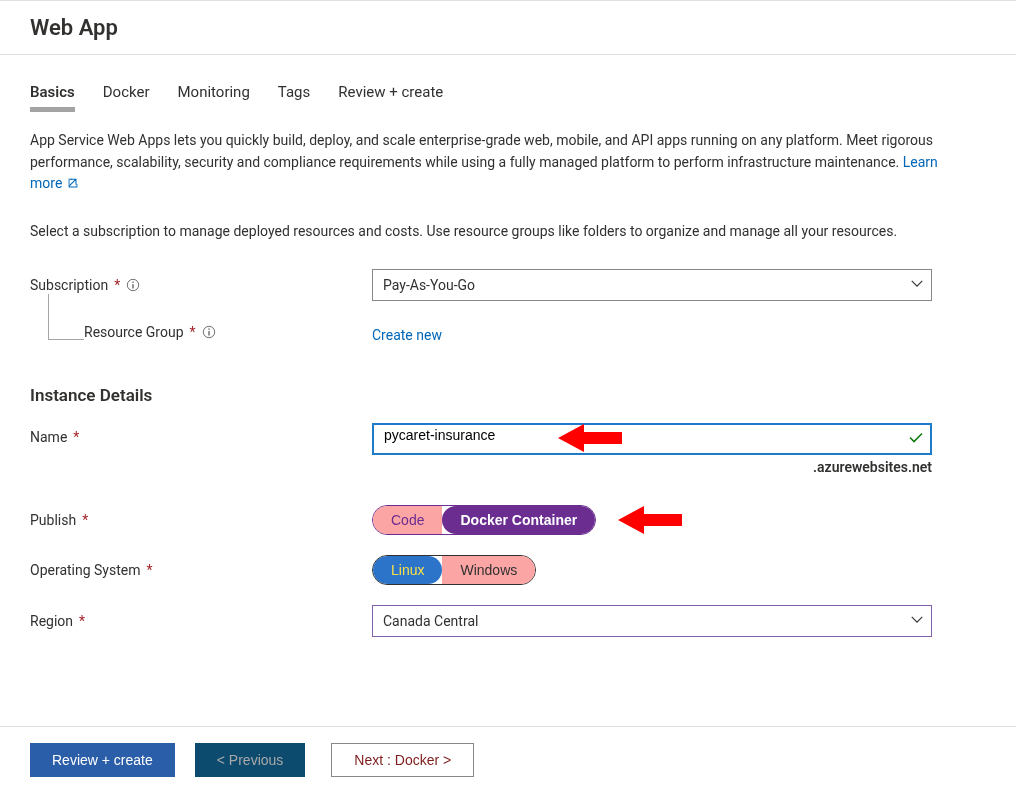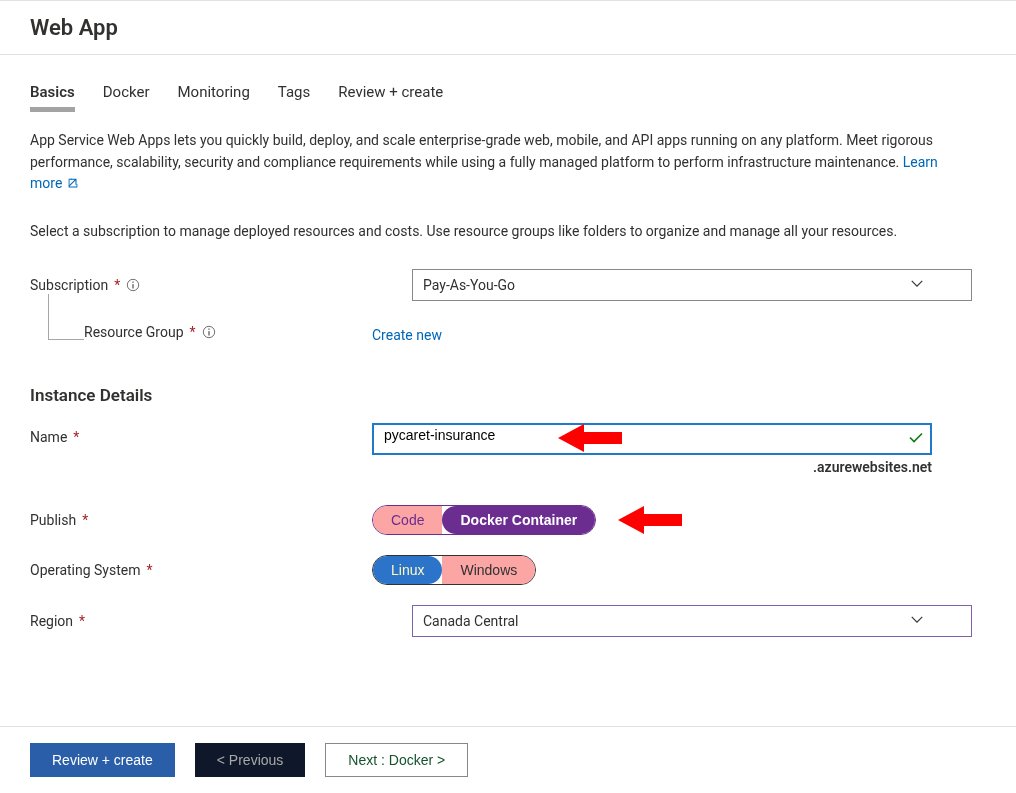--- a/index.html
+++ b/index.html
@@ -112,21 +112,20 @@
   .select-like {
     width: 100%;
     height: 32px;
     border: 1px solid #8a8886;
     background: #fff;
     padding: 0 14px 0 10px;
     font-size: 14px;
     display: flex;
     align-items: center;
     cursor: pointer;
-    margin-left: 40px;
   }
   .select-wrap .chev {
     position: absolute;
     right: 8px;
     top: 50%;
     transform: translateY(-50%);
     pointer-events: none;
   }
   .chev svg { width: 14px; height: 14px; }
   .select-like.purple-border {
@@ -178,21 +177,21 @@
     align-items: center;
     padding: 0 18px;
     font-size: 14px;
     cursor: pointer;
     background: #fca5a5;
     color: #323130;
     border: none;
   }
   .pill.selected-blue {
     background: #2b74c9;
-    color: #fef9c3;
+    color: #fde047;
     border-radius: 16px;
   }
   .pill.selected-purple {
     background: #6b2d90;
     color: #fff;
     border-radius: 16px;
     font-weight: 600;
   }
   .pill-group.purple-theme {
     border-color: #6b2d90;
@@ -225,29 +224,30 @@
     align-items: center;
     justify-content: center;
     cursor: pointer;
     border: none;
   }
   .btn-primary {
     background: #2b5ea8;
     color: #fff;
   }
   .btn-disabled {
-    background: #0f172a;
+    background: #0c4a6e;
     color: #a9a9a9;
     cursor: default;
     text-align: center;
   }
   .btn-outline {
     background: #fff;
     border: 1px solid #8a8886;
-    color: #14532d;
+    color: #7f1d1d;
+    margin-left: 6px;
   }
 </style>
 </head>
 <body>
 
 <div class="page">
 
   <div class="header-bar">
     <h1>Web App</h1>
   </div>

